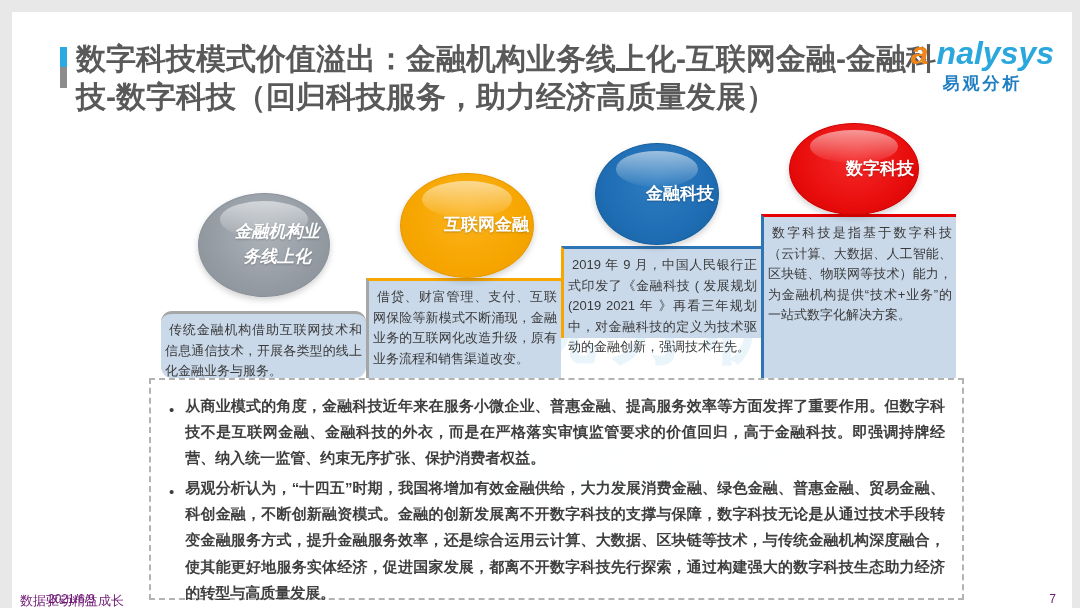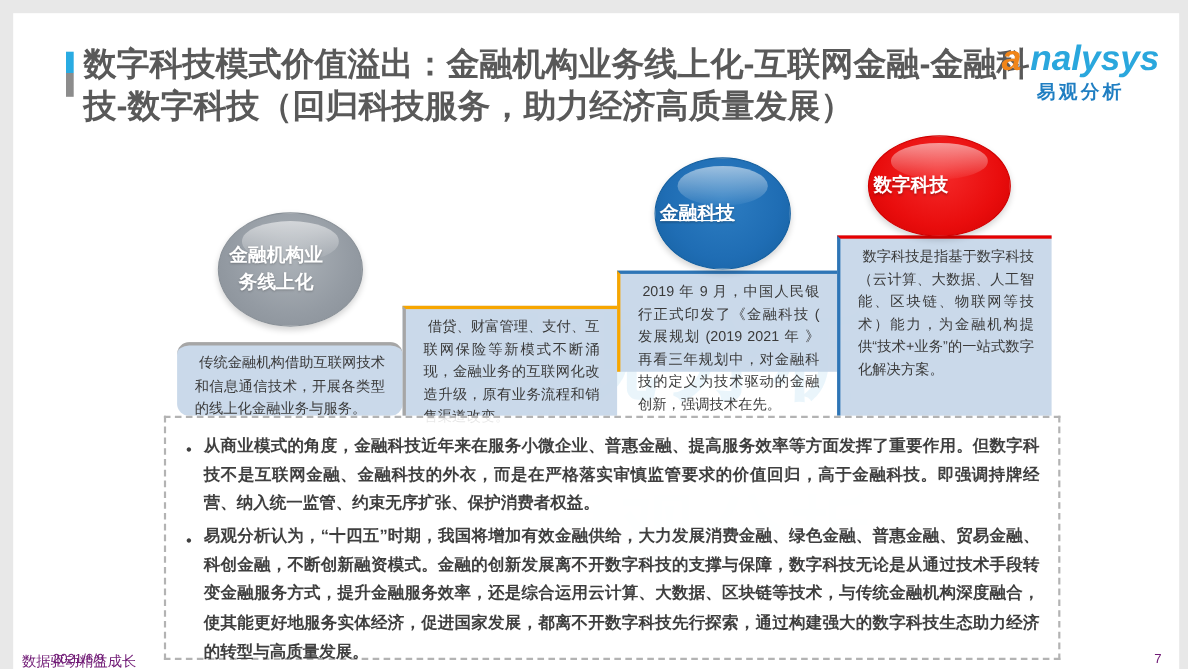--- a/index.html
+++ b/index.html
@@ -16,44 +16,44 @@
   .logo .brand .swirl { color:#f08519; font-weight:bold; }
   .logo .brand-cn { margin-top:2px; font-size:17px; font-weight:bold; color:#1f7ec2; letter-spacing:3px; }
 
   
   .wm { position:absolute; z-index:0; color:#d9eef9; opacity:.55; font-weight:bold; pointer-events:none; }
   .wm1 { left:400px; top:250px; font-size:86px; letter-spacing:10px; }
   .wm2 { left:470px; top:420px; font-size:70px; letter-spacing:8px; opacity:.35; }
 
   
   .step { position:absolute; z-index:1; background:rgba(199,215,233,0.95);
-    font-size:13px; color:#3a3a3a; line-height:1.58; text-align:justify; padding:6px 16px; }
+    font-size:13px; color:#3a3a3a; line-height:1.58; text-align:justify; padding:6px 4px; }
   .step-1 { left:145px; top:295px; width:205px; height:67px; border-top:3px solid #a6a6a6;border-radius:11px; }
   .step-2 { left:350px; top:262px; width:195px; height:100px; border-top:3px solid #f7a600; border-left:3px solid #a6a6a6; }
   .step-3 { left:545px; top:230px; width:200px; height:92px; border-top:3px solid #2e75b6; border-left:3px solid #f7a600; }
   .step-4 { left:745px; top:198px; width:195px; height:164px; border-top:3px solid #e60000; border-left:3px solid #2e75b6; }
 
   
   .ellipse { position:absolute; z-index:2; border-radius:50%;
-    display:flex; align-items:center; justify-content:flex-start; text-align:center;
+    display:flex; align-items:center; justify-content:flex-end; text-align:center;
     color:#ffffff; font-weight:bold; font-size:17px; line-height:1.45;
     text-shadow:0 1px 2px rgba(0,0,0,0.25); box-shadow:0 3px 6px rgba(0,0,0,0.18); }
   .ellipse::before { content:""; position:absolute; left:16%; top:7%; width:68%; height:36%;
     border-radius:50%; background:linear-gradient(to bottom, rgba(255,255,255,0.55), rgba(255,255,255,0.03)); }
   .ellipse .lbl { position:relative; z-index:1; }
   .e-1 { left:182px; top:177px; width:132px; height:104px;
     background:radial-gradient(ellipse at 50% 38%, #adb3b9 0%, #949ba3 60%, #878e96 100%);
     border:1px solid #8a9198; }
-  .e-1 .lbl { width:96px; }
+  .e-1 .lbl { width:96px;font-style:italic; }
   .e-2 { left:384px; top:157px; width:134px; height:105px;
     background:radial-gradient(ellipse at 50% 38%, #fbb31e 0%, #f7a600 60%, #ec9a00 100%);
     border:1px solid #e59800; }
   .e-3 { left:579px; top:127px; width:124px; height:102px;
     background:radial-gradient(ellipse at 50% 38%, #2d7dc2 0%, #1f6db4 60%, #155f9e 100%);
-    border:1px solid #155f9e;text-decoration:underline; }
+    border:1px solid #155f9e; }
   .e-4 { left:773px; top:107px; width:130px; height:92px;
     background:radial-gradient(ellipse at 50% 38%, #f52a2a 0%, #e90d0d 60%, #d10000 100%);
     border:1px solid #cf0000; }
 
   
   .analysis-box { position:absolute; z-index:1; left:133px; top:362px; width:815px; height:222px;
     border:2px dashed #b3b3b3; background:rgba(255,255,255,0.88); padding:9px 13px 8px 10px; }
   .bullet-item { display:flex; gap:7px; font-size:15px; color:#3f3f3f; }
   .bullet-item .marker { flex:0 0 auto; line-height:1.74; }
   .bullet-item p { margin:0; text-align:justify; line-height:1.74;font-weight:bold; }
@@ -90,20 +90,23 @@
   <div class="step step-3">
     <span>2019 年 9 月，中国人民银行正式印发了《金融科技 ( 发展规划 (2019 2021 年 》再看三年规划中，对金融科技的定义为技术驱动的金融创新，强调技术在先。</span>
   </div>
   <div class="step step-4">
     <span>数字科技是指基于数字科技（云计算、大数据、人工智能、区块链、物联网等技术）能力，为金融机构提供“技术+业务”的一站式数字化解决方案。</span>
   </div>
 
   <div class="ellipse e-1">
     <span class="lbl">金融机构业务线上化</span>
   </div>
+  <div class="ellipse e-2">
+    <span class="lbl">互联网金融</span>
+  </div>
   <div class="ellipse e-3">
     <span class="lbl">金融科技</span>
   </div>
   <div class="ellipse e-4">
     <span class="lbl">数字科技</span>
   </div>
 
   <div class="analysis-box">
     <div class="bullet-item">
       <span class="marker">•</span>

